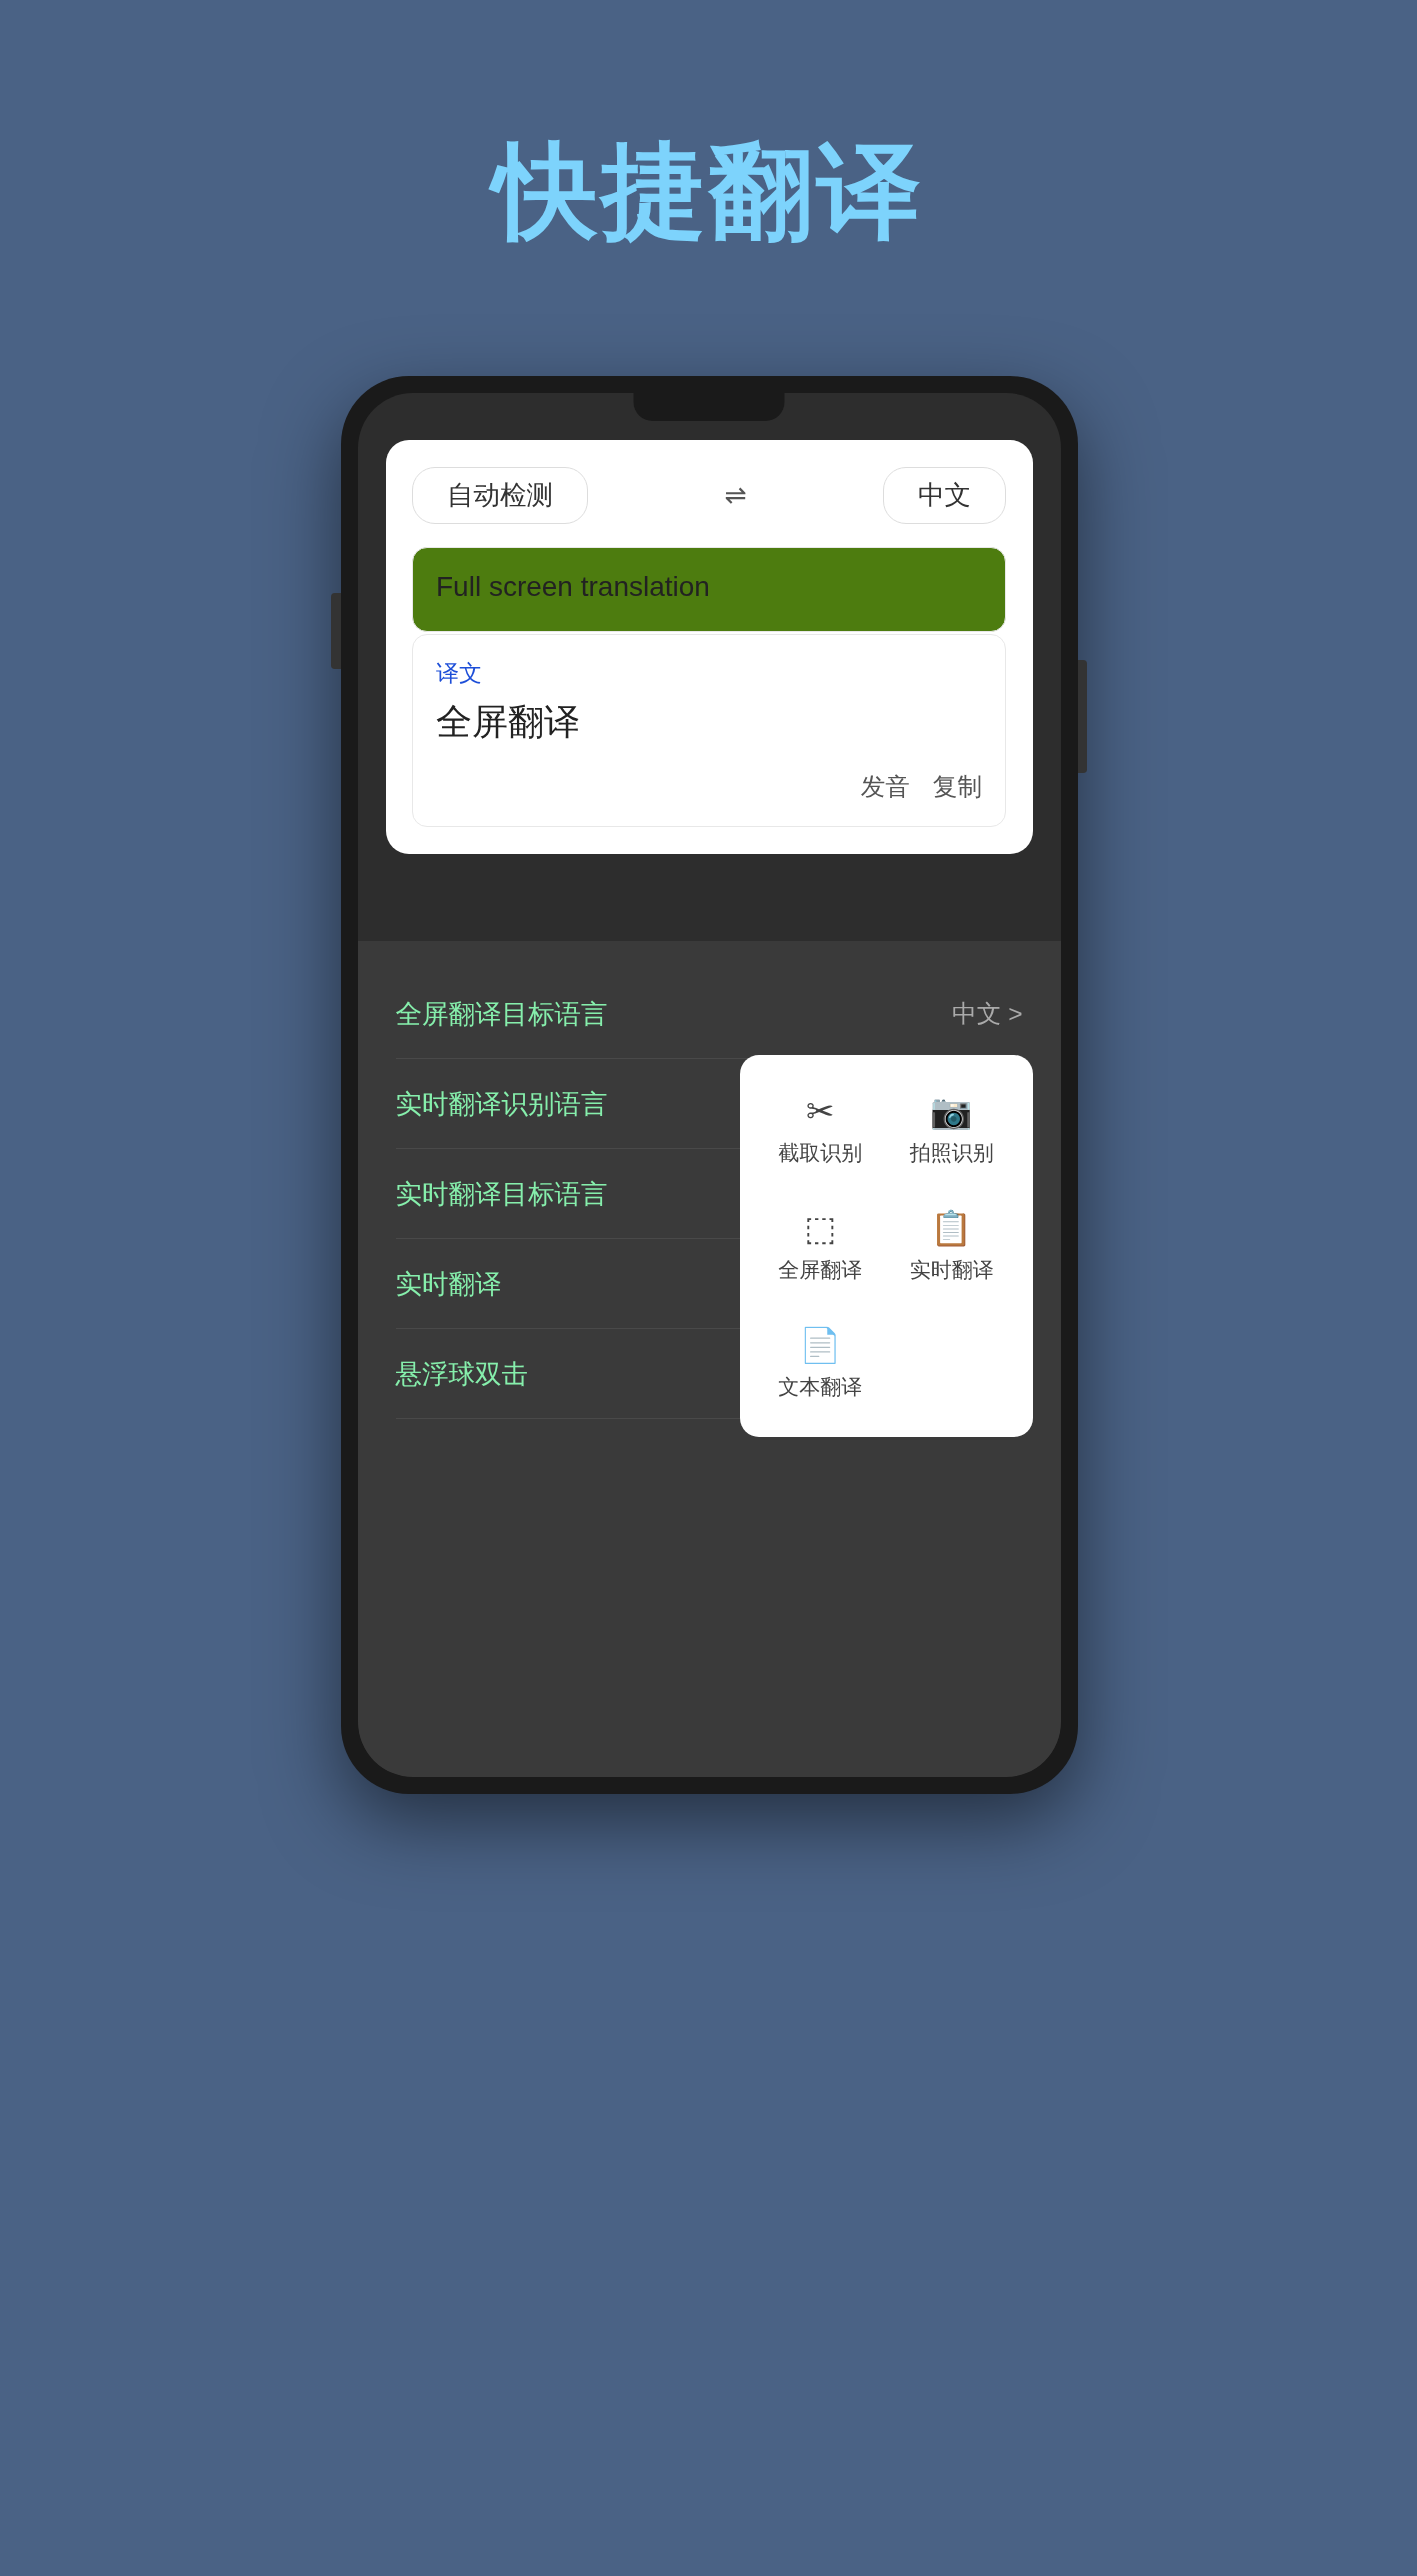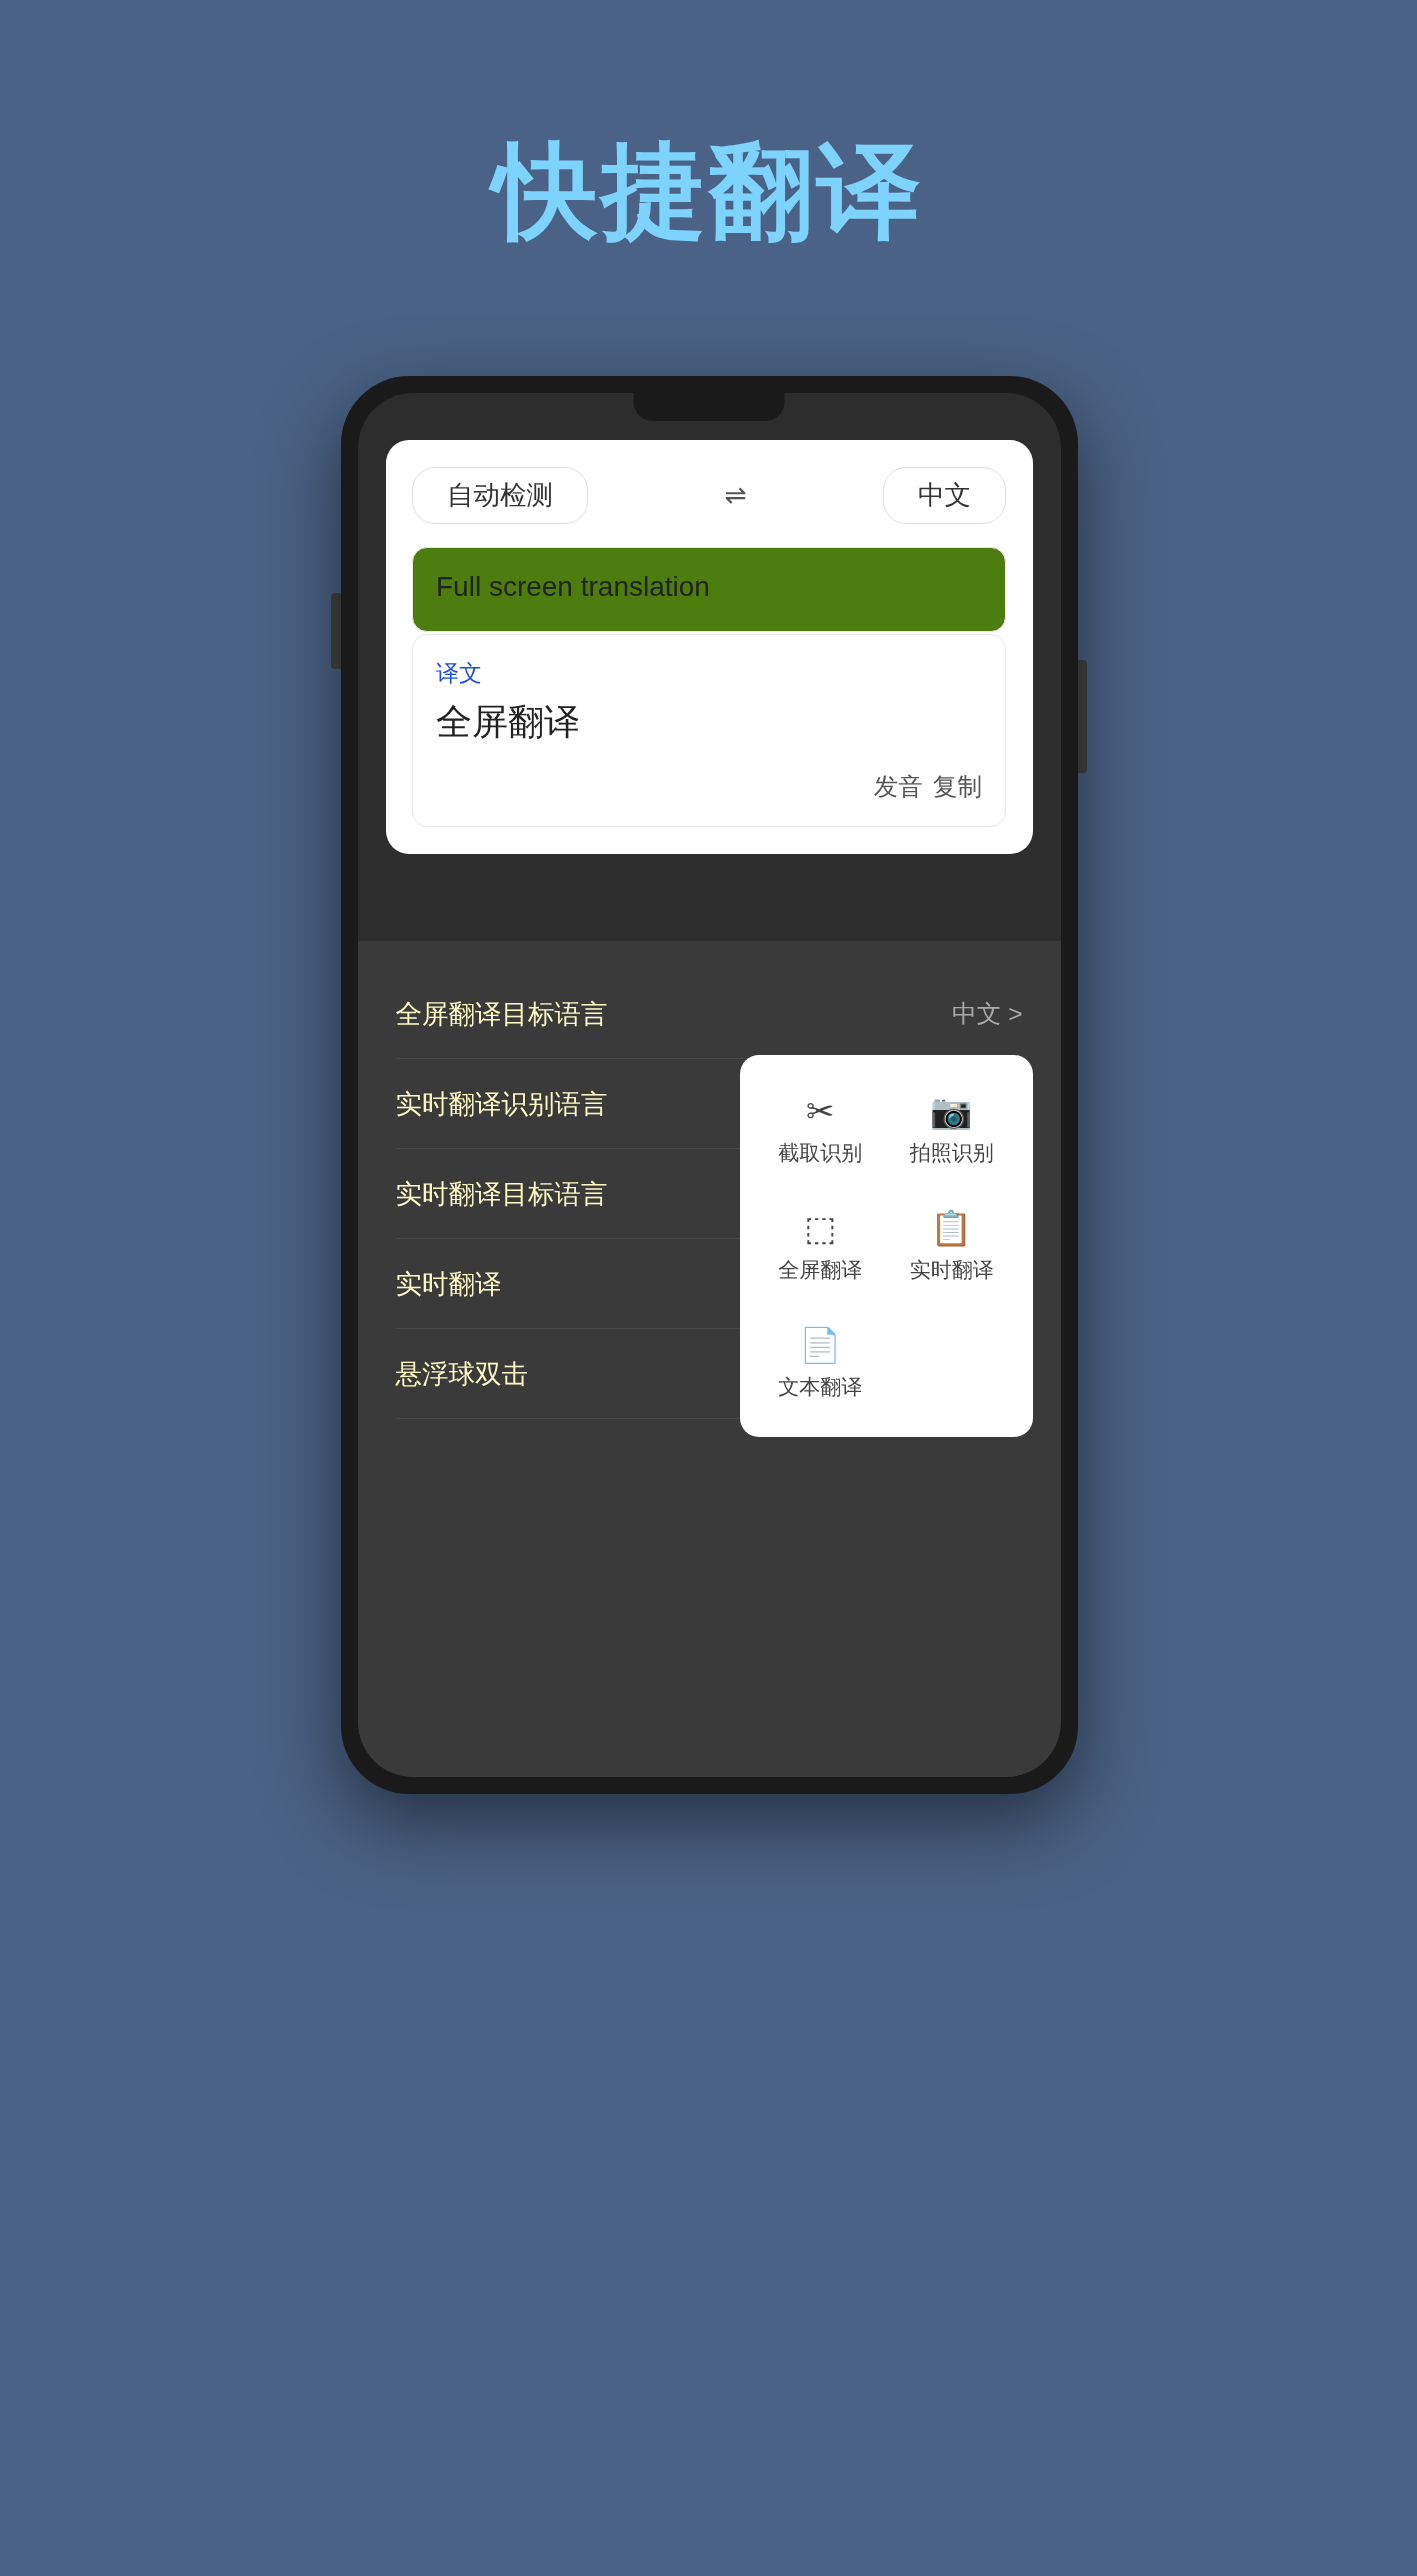--- a/index.html
+++ b/index.html
@@ -145,21 +145,21 @@
 
     .output-text {
       font-size: 36px;
       color: #222;
       font-weight: 500;
     }
 
     .output-actions {
       display: flex;
       justify-content: flex-end;
-      gap: 10px;
+      gap: 23px;
       margin-top: 23px;
     }
 
     .action-btn {
       font-size: 24.6px;
       color: #555;
       cursor: pointer;
     }
 
     
@@ -177,21 +177,21 @@
     .settings-row {
       display: flex;
       justify-content: space-between;
       align-items: center;
       padding: 26.5px 0;
       border-bottom: 0.9px solid rgba(255,255,255,0.08);
     }
 
     .settings-label {
       font-size: 26.5px;
-      color: #fef9c3;
+      color: #86efac;
     }
 
     .settings-value {
       font-size: 24.6px;
       color: #aaa;
     }
 
     
     .quick-popup {
       position: absolute;

